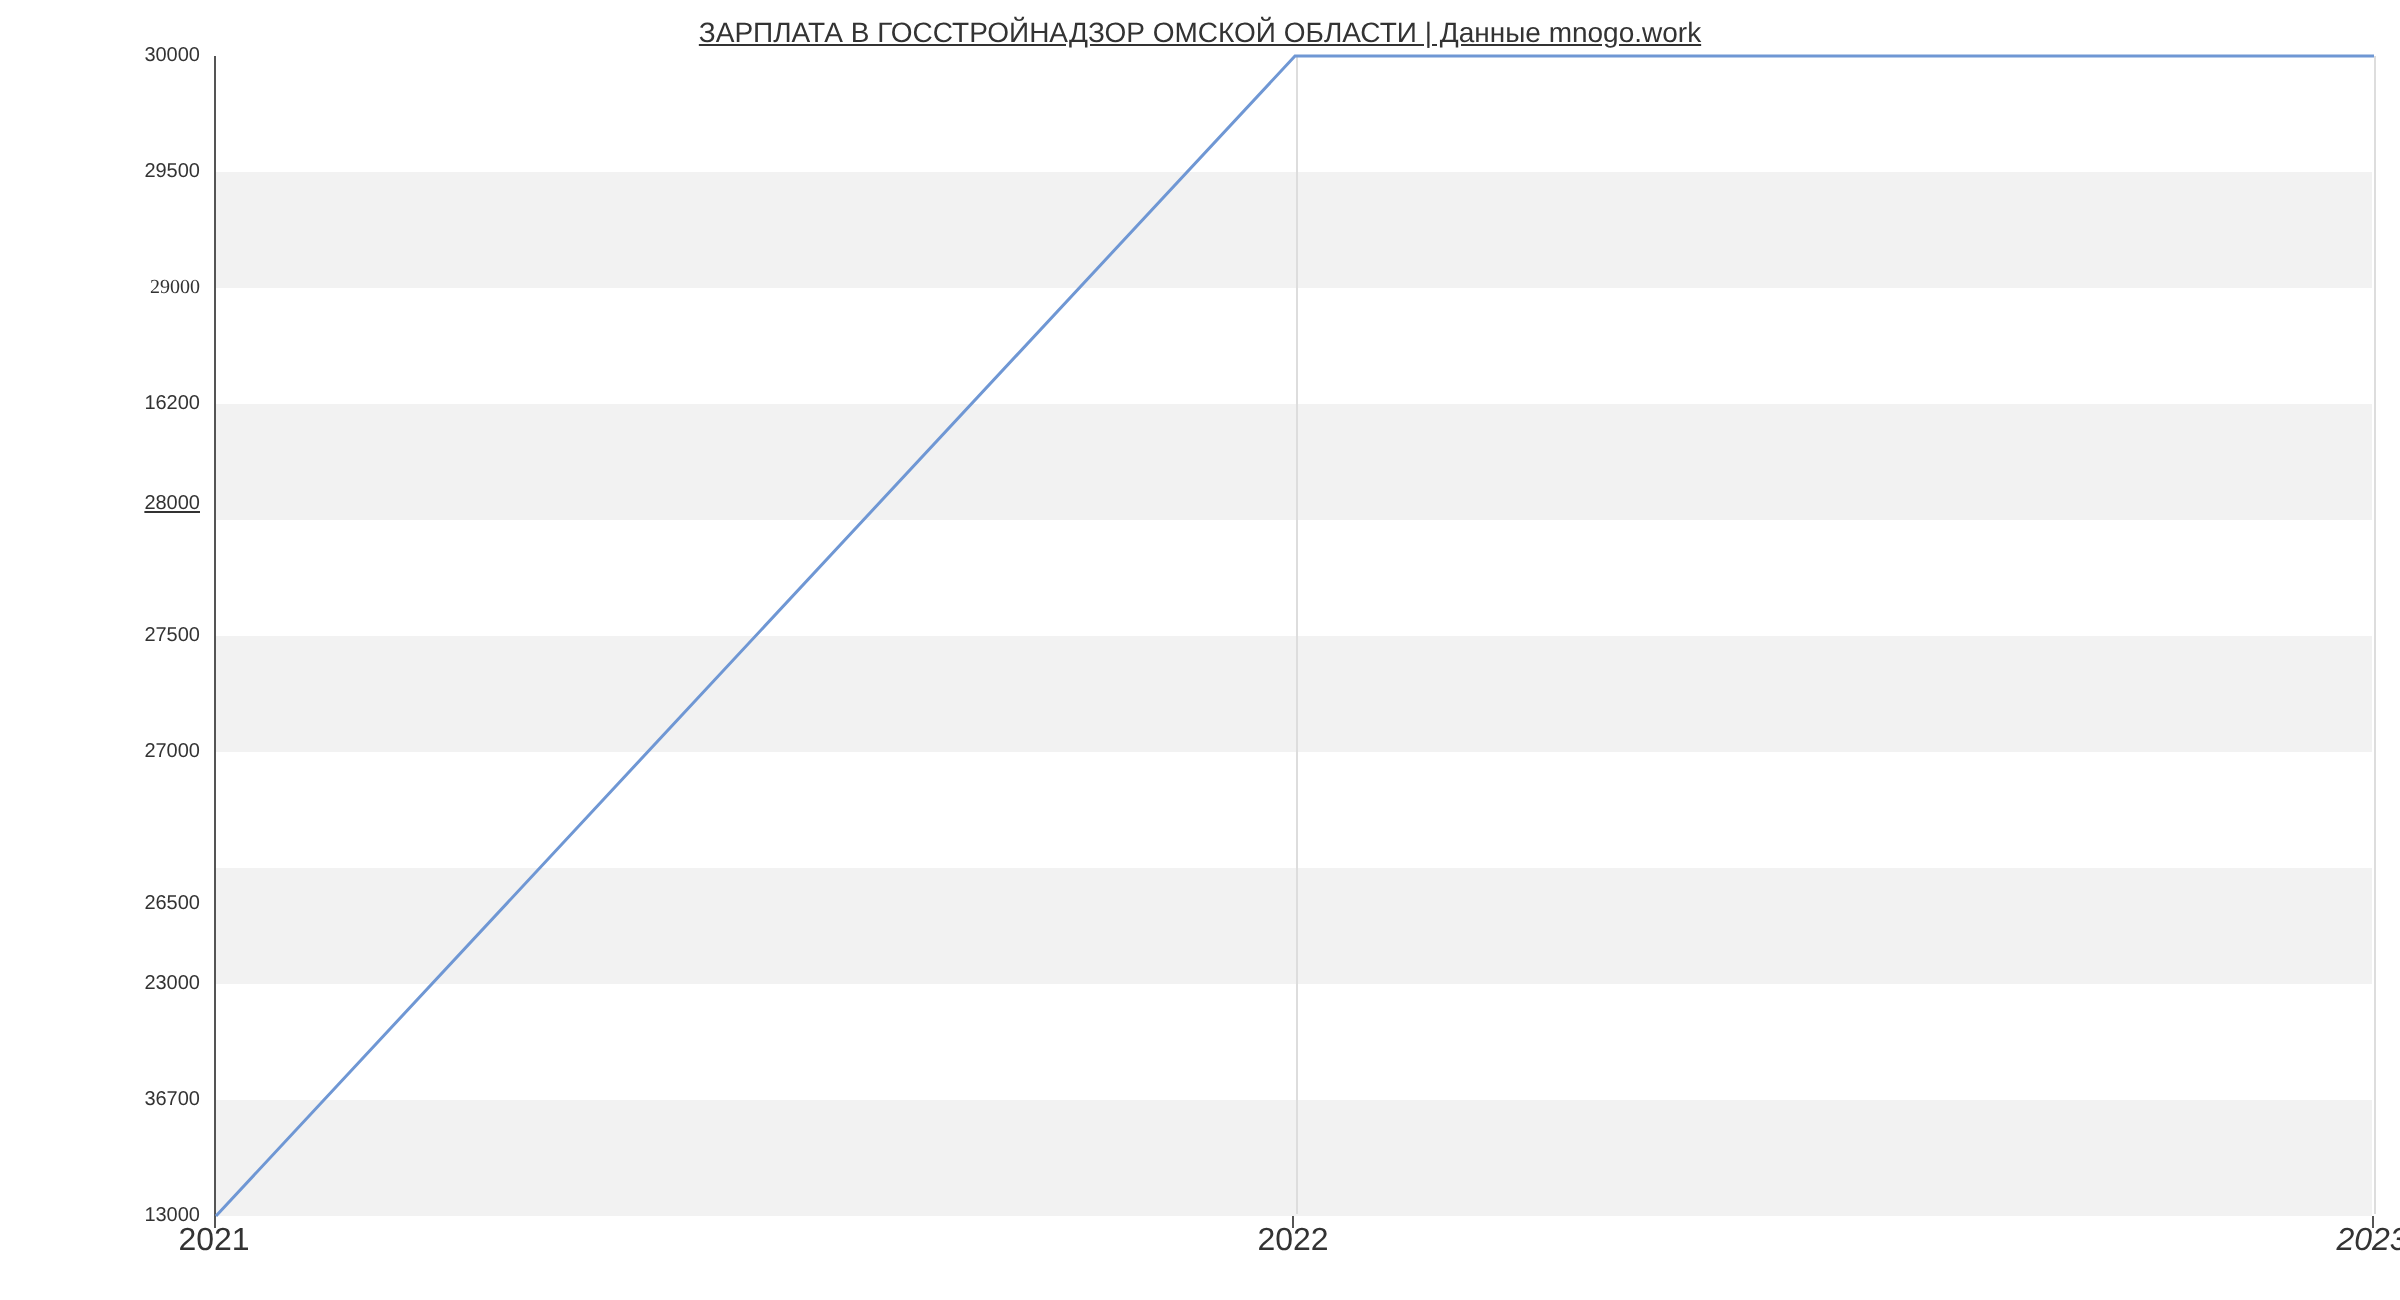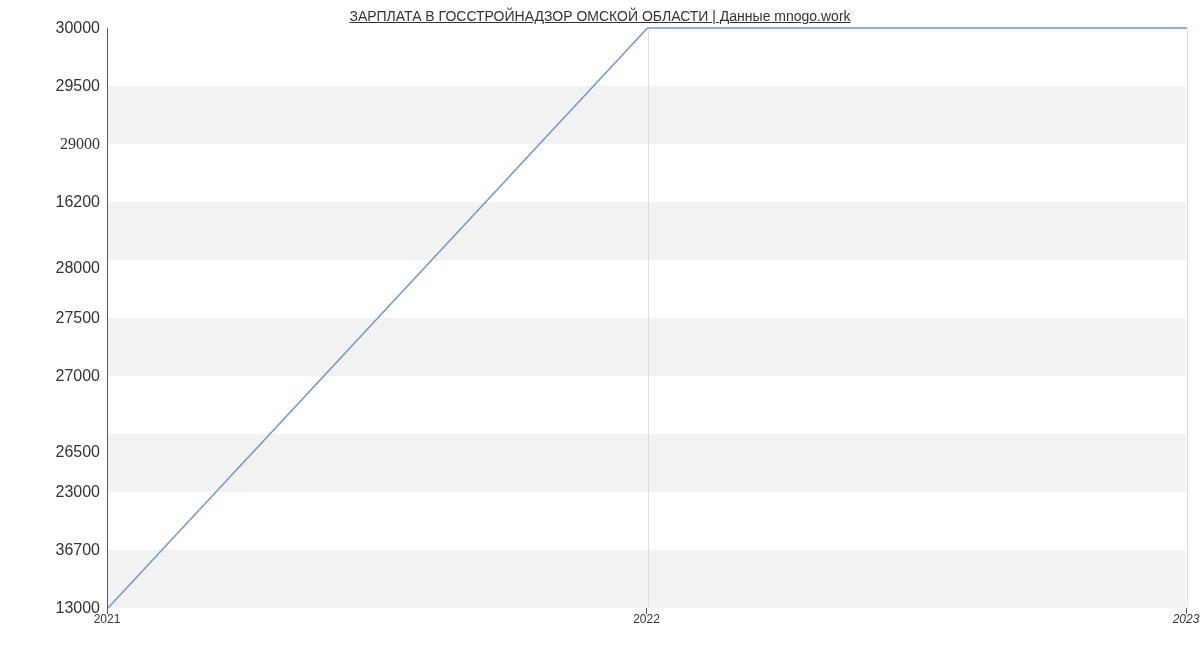--- a/index.html
+++ b/index.html
@@ -35,28 +35,28 @@
       position: absolute;
       left: 0;
       width: 100%;
       background: #f2f2f2;
     }
     .y-tick-label {
       position: absolute;
       right: 1100px;
       width: 80px;
       text-align: right;
-      font-size: 16px;
+      font-size: 10px;
       color: #333333;
       transform: translateY(-50%);
     }
     .x-tick-label {
       position: absolute;
       top: 612px;
-      font-size: 12px;
+      font-size: 16px;
       color: #333333;
       transform: translateX(-50%);
     }
     .x-tick-mark {
       position: absolute;
       top: 608px;
       width: 1px;
       height: 6px;
       background: #555555;
     }
@@ -107,21 +107,21 @@
   </svg>
 </div>
 
 <div id="y-labels">
     <div class="y-tick-label" style="top: 608px;">13000</div>
     <div class="y-tick-label" style="top: 550px;">36700</div>
     <div class="y-tick-label" style="top: 492px;">23000</div>
     <div class="y-tick-label" style="top: 452px;">26500</div>
     <div class="y-tick-label" style="top: 376px;">27000</div>
     <div class="y-tick-label" style="top: 318px;">27500</div>
-    <div class="y-tick-label" style="top: 268px;">28000</div>
+    <div class="y-tick-label" style="top: 252px; text-decoration: underline;">28000</div>
     <div class="y-tick-label" style="top: 202px;">16200</div>
     <div class="y-tick-label" style="top: 144px; font-family: Liberation Serif, serif;">29000</div>
     <div class="y-tick-label" style="top: 86px;">29500</div>
     <div class="y-tick-label" style="top: 28px;">30000</div>
   </div>
 <div id="x-labels">
     <div class="x-tick-label" style="left: 107px;">2021</div>
     <div class="x-tick-label" style="left: 646.5px;">2022</div>
     <div class="x-tick-label" style="left: 1186px; font-style: italic;">2023</div>
   </div>

